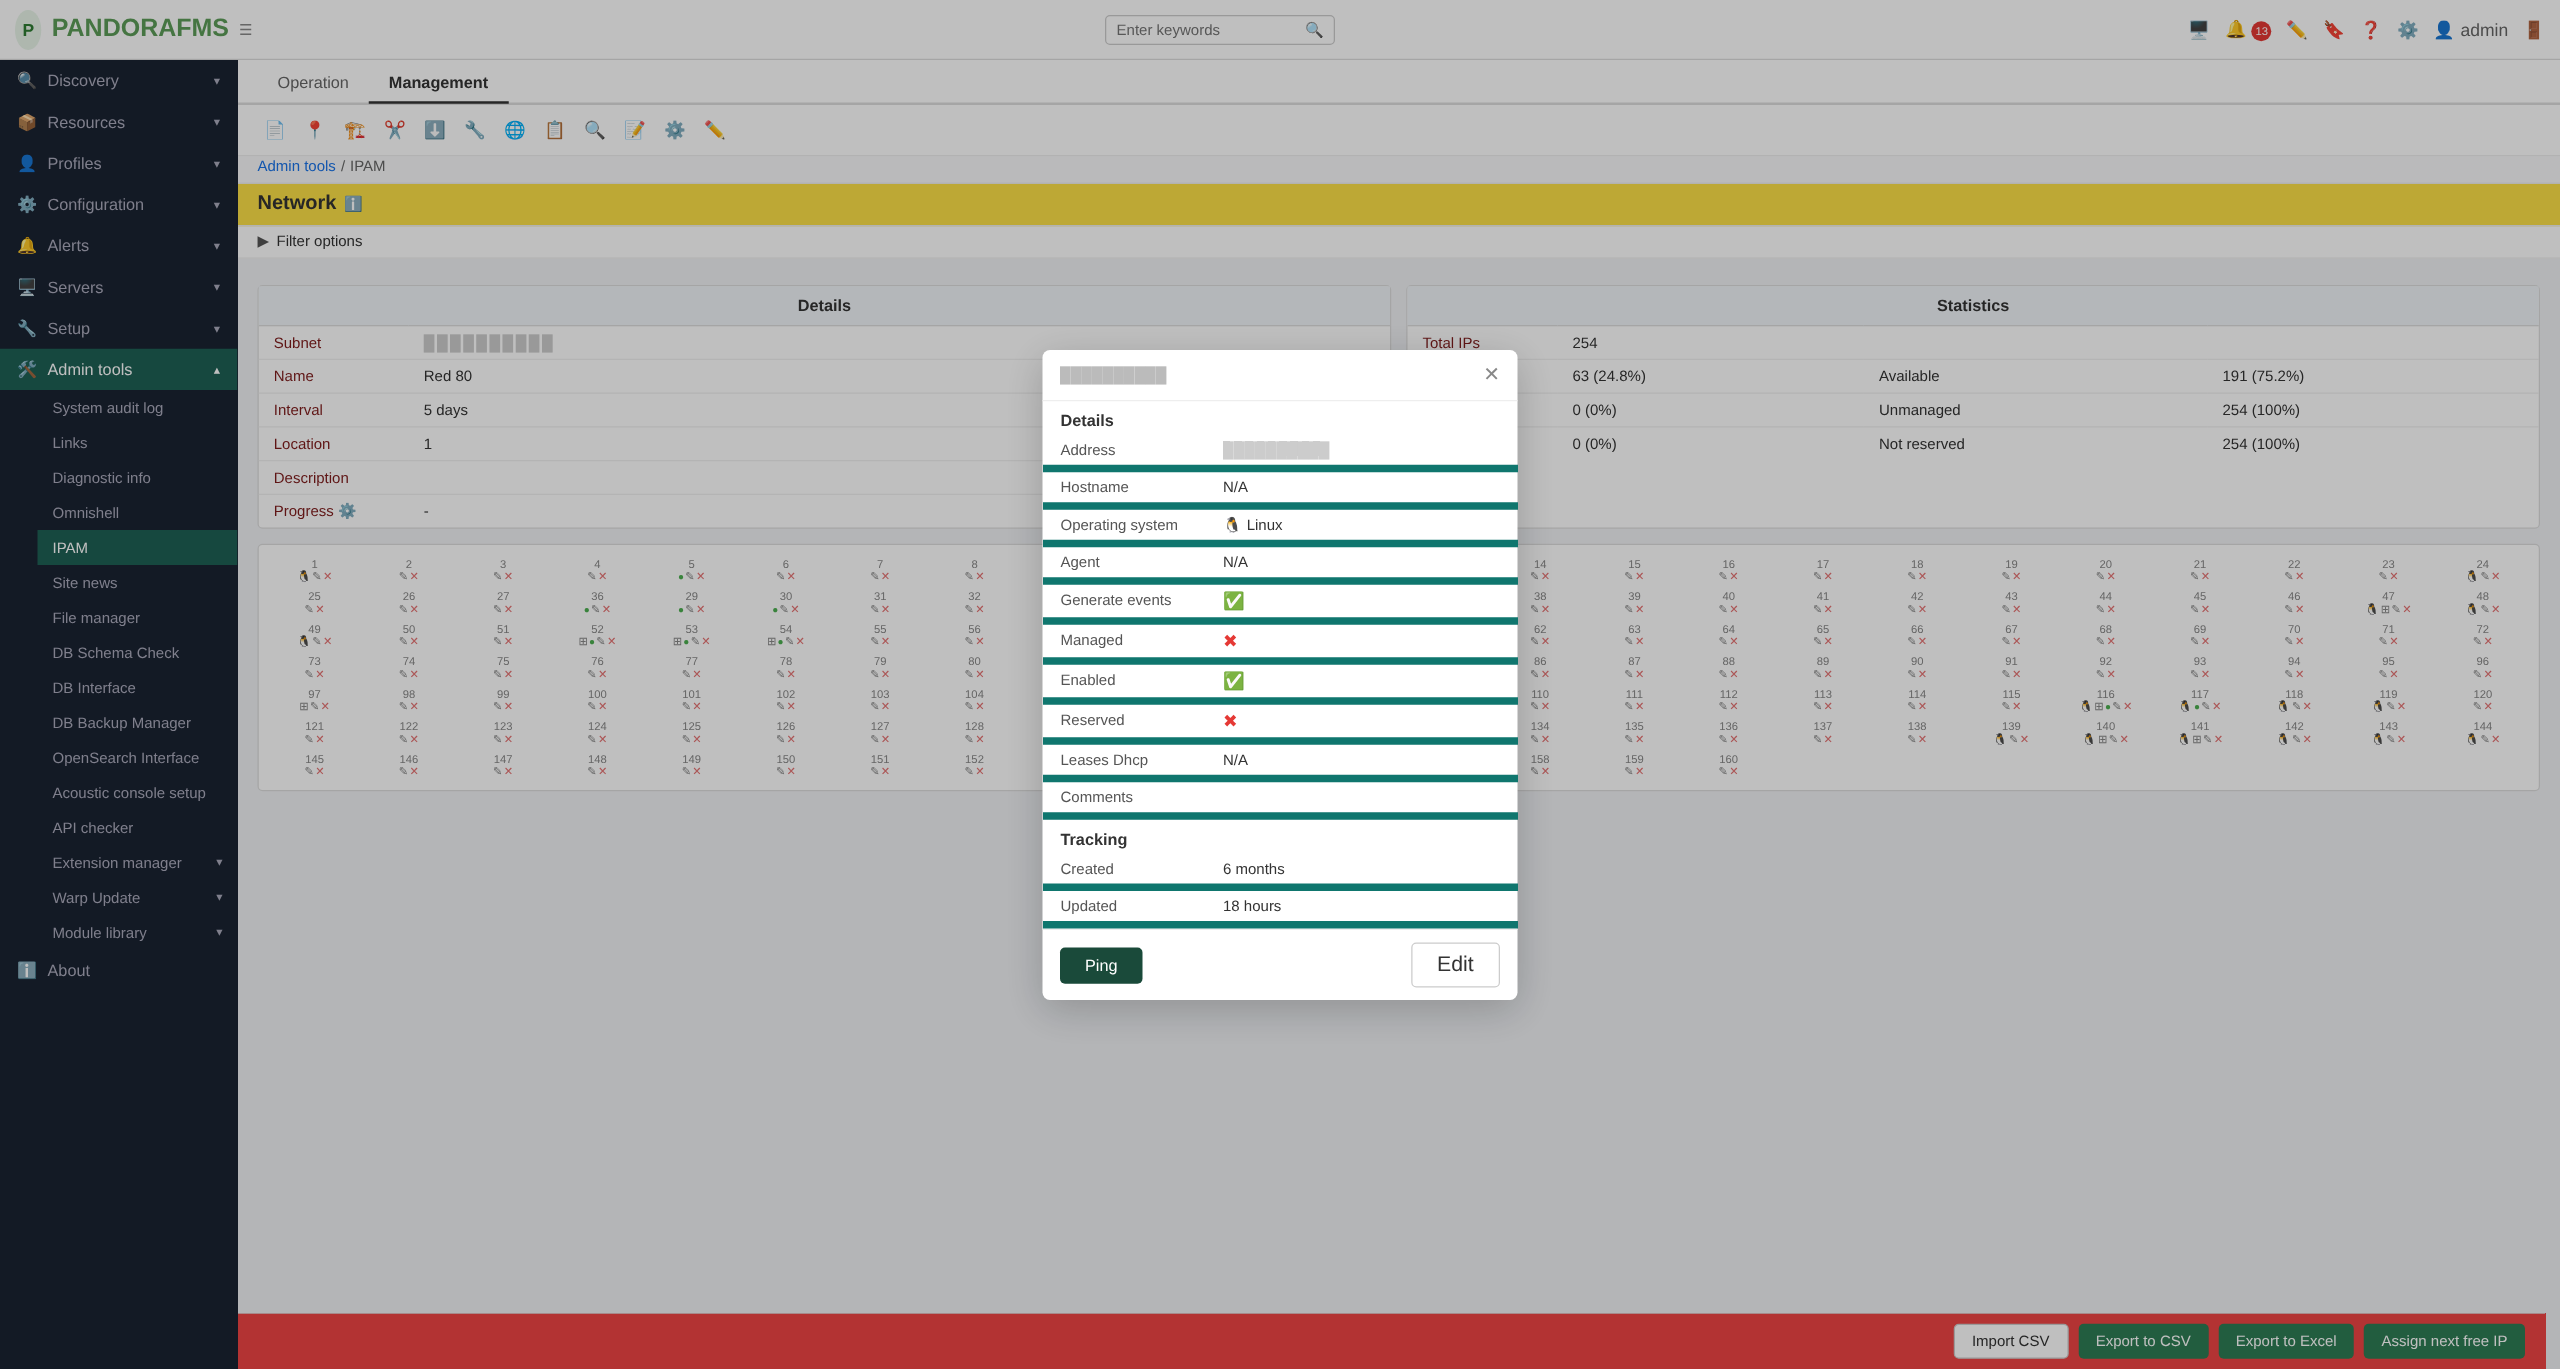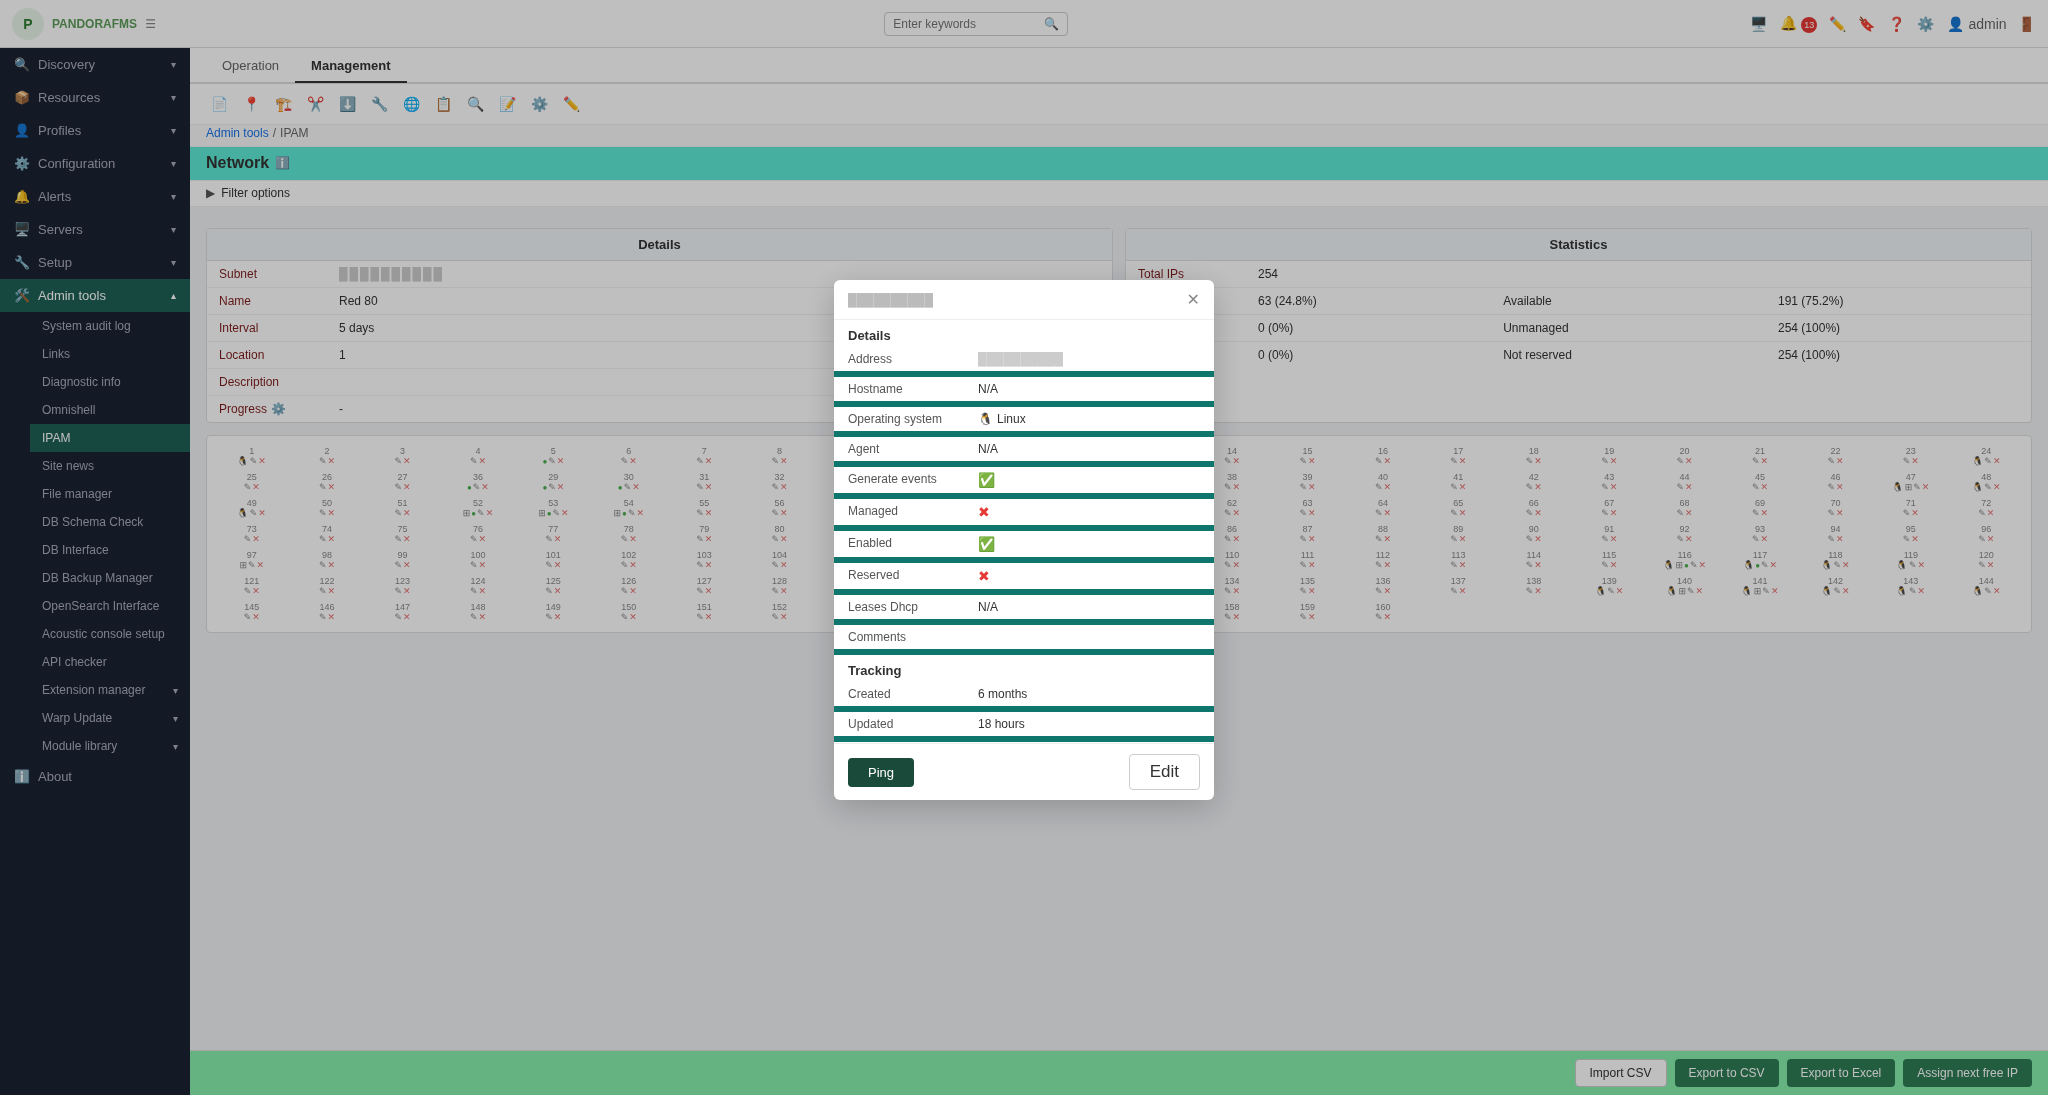--- a/index.html
+++ b/index.html
@@ -2,21 +2,21 @@
 <html><head>
   <meta charset="utf-8">
   <style>
     * { box-sizing: border-box; margin: 0; padding: 0; }
     body { font-family: 'Segoe UI', Arial, sans-serif; font-size: 12px; background: #f0f2f5; color: #333; overflow: hidden; }
 
     
     .header { display: flex; align-items: center; background: #fff; height: 48px; padding: 0 12px; border-bottom: 1px solid #ddd; position: fixed; top: 0; left: 0; right: 0; z-index: 100; }
     .logo-area { display: flex; align-items: center; gap: 8px; width: 190px; }
     .logo-icon { width: 32px; height: 32px; background: #e8f5e9; border-radius: 50%; display: flex; align-items: center; justify-content: center; font-weight: bold; color: #2e7d32; font-size: 14px; }
-    .logo-text { font-size: 12px; font-weight: bold; color: #333; }
+    .logo-text { font-size: 20px; font-weight: bold; color: #333; }
     .logo-text span { color: #5d9c59; }
     .header-center { flex: 1; display: flex; justify-content: center; }
     .search-box { display: flex; align-items: center; border: 1px solid #ccc; border-radius: 4px; padding: 4px 8px; gap: 6px; width: 184px; }
     .search-box input { border: none; outline: none; font-size: 12px; color: #666; width: 100%; background: transparent; }
     .header-right { display: flex; align-items: center; gap: 12px; }
     .header-icon { cursor: pointer; color: #666; font-size: 14px; }
     .badge { background: #e53935; color: #fff; border-radius: 50%; width: 16px; height: 16px; font-size: 9px; display: inline-flex; align-items: center; justify-content: center; }
 
     
     .sidebar { position: fixed; top: 48px; left: 0; bottom: 0; width: 190px; background: #1a2332; overflow-y: auto; z-index: 50; }
@@ -34,21 +34,21 @@
 
     
     .toolbar { position: fixed; top: 84px; left: 190px; right: 0; background: #fff; border-bottom: 1px solid #eee; padding: 6px 16px; display: flex; align-items: center; gap: 4px; z-index: 30; }
     .toolbar-icon { width: 28px; height: 28px; display: flex; align-items: center; justify-content: center; cursor: pointer; color: #555; border-radius: 3px; font-size: 14px; }
 
     
     .breadcrumb { position: fixed; top: 120px; left: 190px; right: 0; padding: 6px 16px; font-size: 12px; color: #666; background: #f8f9fa; border-bottom: 1px solid #eee; z-index: 20; display: flex; align-items: center; gap: 4px; }
     .breadcrumb a { color: #1a73e8; text-decoration: none; }
 
     
-    .page-title-bar { position: fixed; top: 146px; left: 190px; right: 0; padding: 8px 16px; background: #5eead4; border-bottom: 1px solid #eee; z-index: 19; display: flex; align-items: center; gap: 6px; }
+    .page-title-bar { position: fixed; top: 146px; left: 190px; right: 0; padding: 8px 16px; background: #fde047; border-bottom: 1px solid #eee; z-index: 19; display: flex; align-items: center; gap: 6px; }
     .page-title { font-size: 16px; font-weight: 600; color: #333; }
     .info-icon { color: #1a73e8; cursor: pointer; }
 
     
     .filter-bar { position: fixed; top: 180px; left: 190px; right: 0; padding: 6px 16px; background: #fff; border-bottom: 1px solid #eee; z-index: 18; display: flex; align-items: center; gap: 6px; cursor: pointer; }
     .filter-chevron { color: #555; }
 
     
     .main { position: fixed; top: 216px; left: 190px; right: 0; bottom: 0; overflow-y: auto; padding: 12px 16px; background: #f0f2f5; }
 
@@ -68,21 +68,21 @@
     .ip-num { font-size: 9px; color: #888; }
     .ip-actions { display: flex; gap: 1px; align-items: center; flex-wrap: wrap; justify-content: center; }
     .ip-icon { font-size: 9px; color: #bbb; cursor: pointer; }
     .ip-icon.green { color: #4caf50; }
     .ip-icon.edit { color: #888; }
     .ip-icon.x { color: #e57373; }
     .ip-icon.grid { color: #888; }
     .ip-icon.person { color: #90caf9; }
 
     
-    .bottom-bar { position: fixed; bottom: 0; left: 190px; right: 0; background: #86efac; border-top: 1px solid #ddd; padding: 8px 16px; display: flex; gap: 8px; justify-content: flex-end; z-index: 50; }
+    .bottom-bar { position: fixed; bottom: 0; left: 190px; right: 12px; background: #ef4444; border-top: 1px solid #ddd; padding: 8px 16px; display: flex; gap: 8px; justify-content: flex-end; z-index: 50; }
     .btn { padding: 6px 14px; border-radius: 4px; border: none; cursor: pointer; font-size: 12px; font-weight: 500; }
     .btn-secondary { background: #fff; border: 1px solid #ccc; color: #333; }
     .btn-success { background: #2e7d55; color: #fff; }
 
     
     .modal-overlay { position: fixed; top: 0; left: 0; right: 0; bottom: 0; background: rgba(0,0,0,0.25); z-index: 200; display: flex; align-items: flex-start; justify-content: center; padding-top: 280px; }
     .modal { background: #fff; border-radius: 6px; width: 380px; box-shadow: 0 8px 32px rgba(0,0,0,0.2); position: relative; max-height: 520px; display: flex; flex-direction: column; }
     .modal-header { display: flex; align-items: center; justify-content: space-between; padding: 10px 14px; border-bottom: 1px solid #eee; }
     .modal-title { font-size: 13px; font-weight: 600; color: #bbb; }
     .modal-close { cursor: pointer; color: #888; font-size: 16px; }

